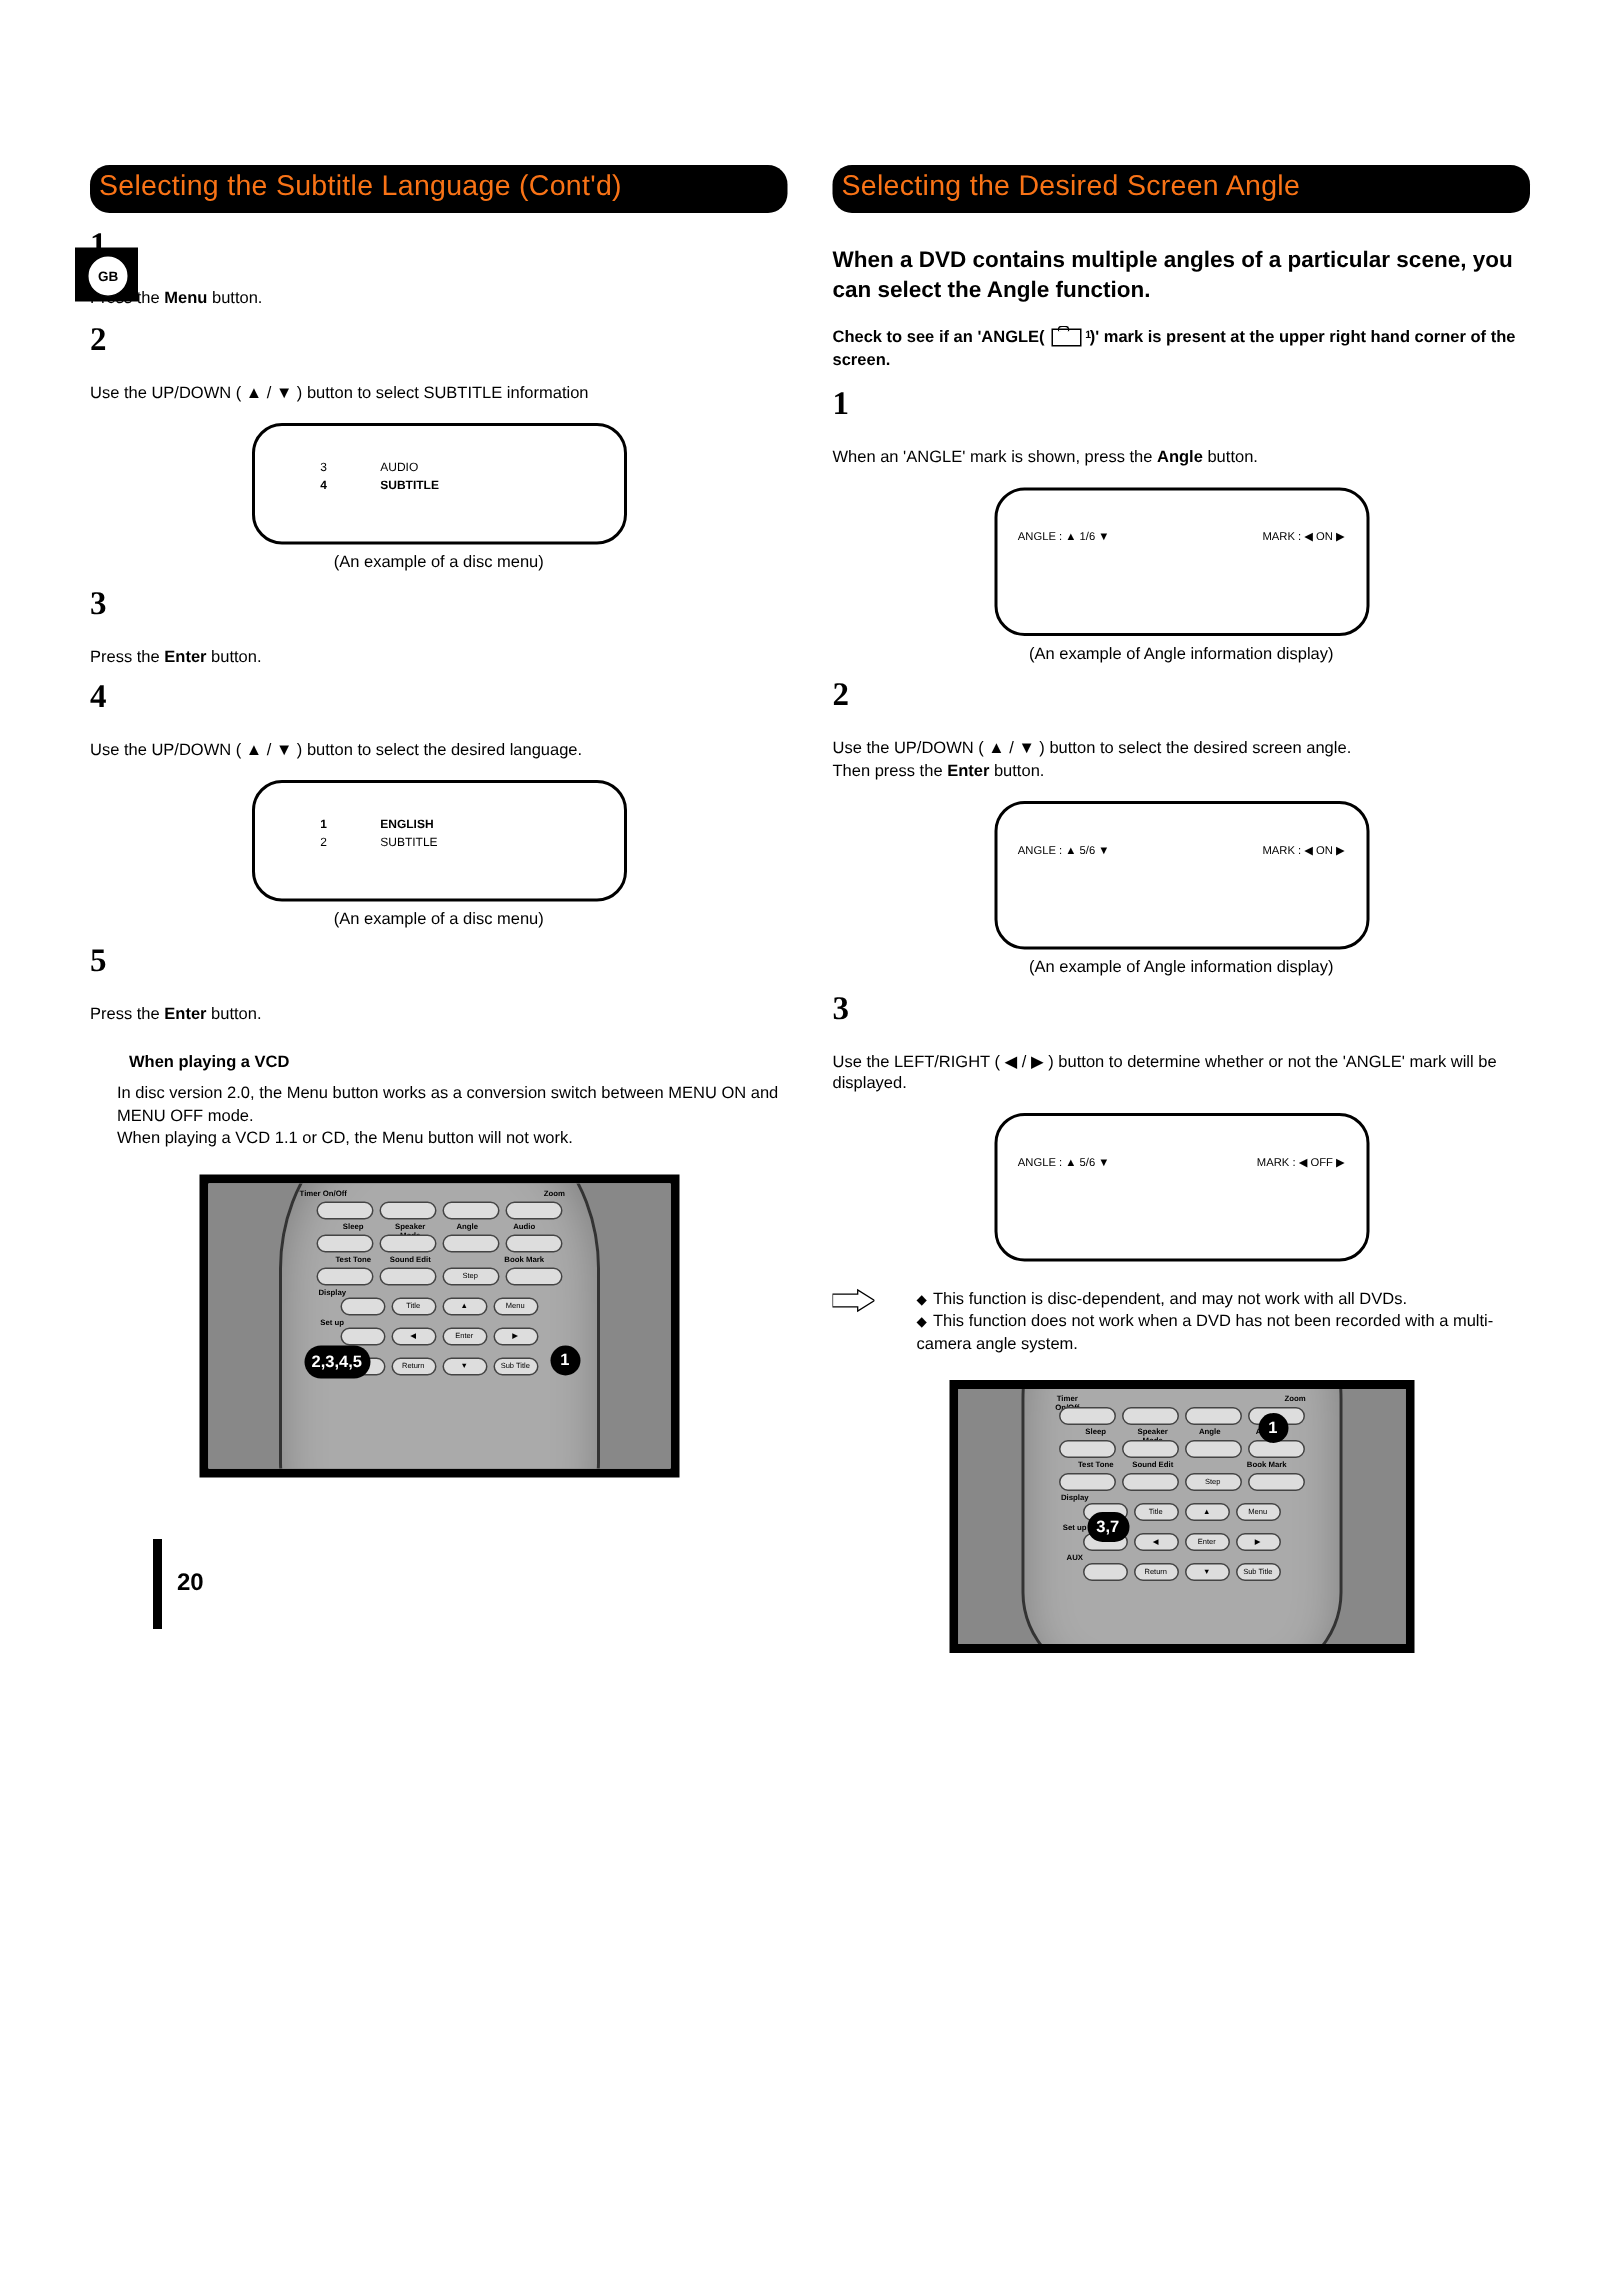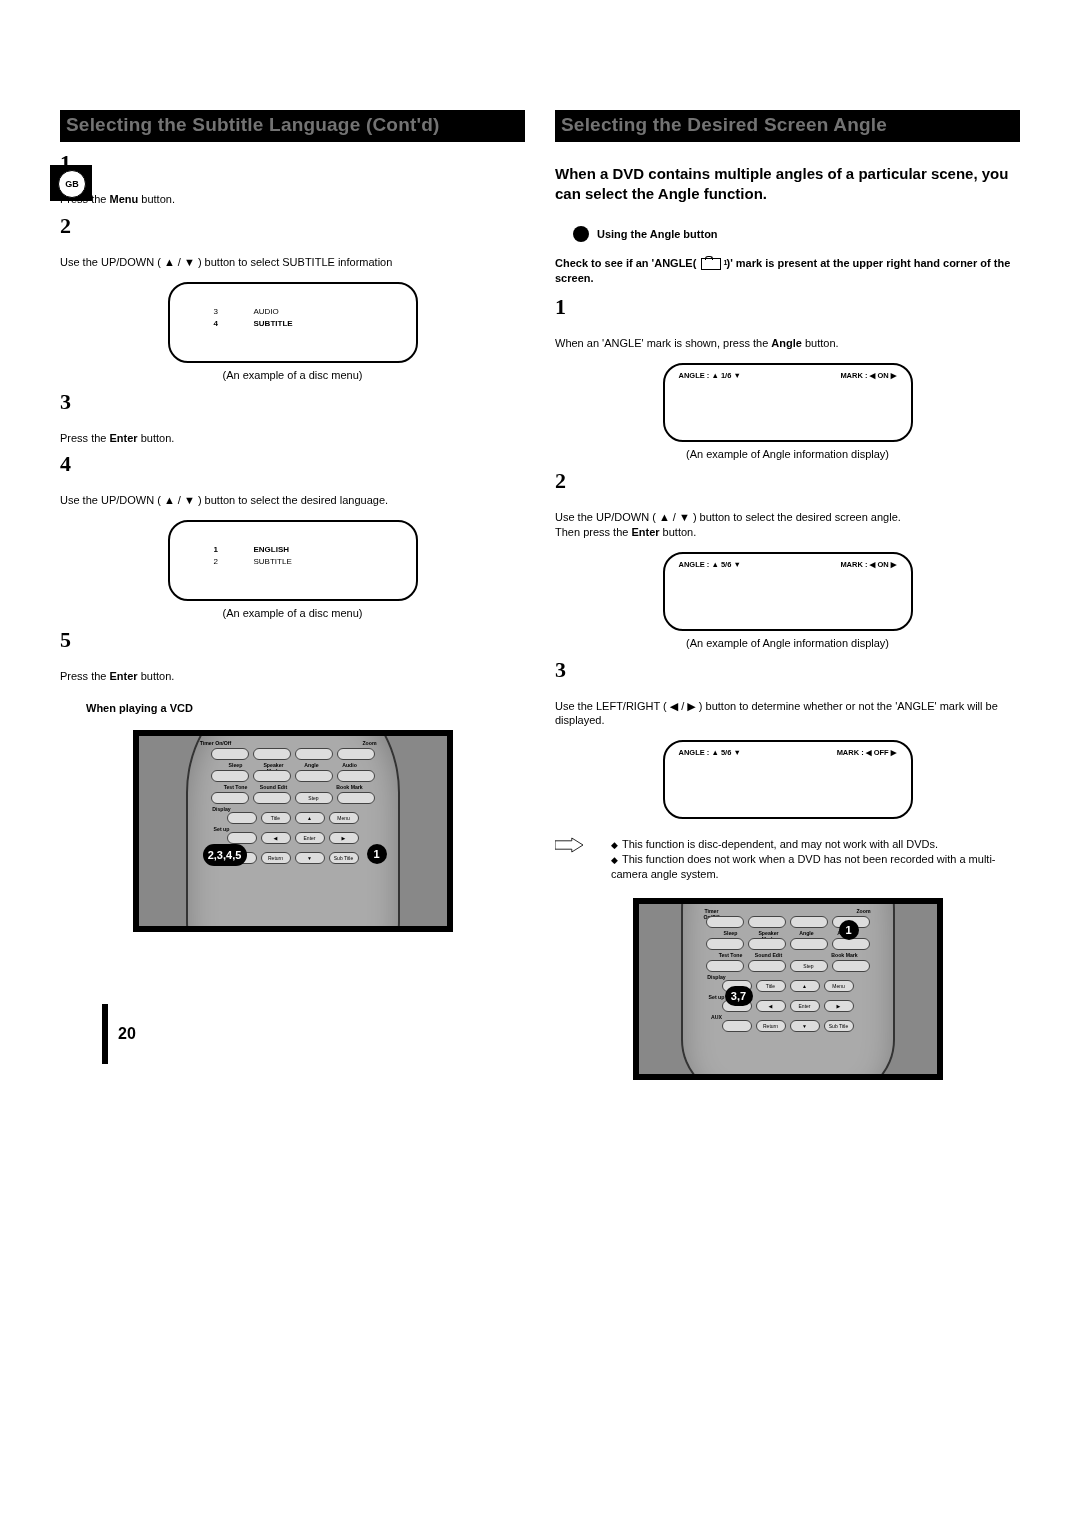--- a/index.html
+++ b/index.html
@@ -44,26 +44,27 @@
   .columns {
     display: flex;
     gap: 30px;
   }
   .col {
     flex: 1;
     min-width: 0;
   }
   .section-title {
     background: #000;
-    color: #737373;
-    font-weight: bold;
+    color: #f97316;
+    font-weight: normal;
     font-size: 19px;
     padding: 4px 10px 6px 6px;
     line-height: 1.15;
     letter-spacing: 0.2px;
+    border-radius: 13px;
   }
   .subhead {
     margin-top: 22px;
     margin-left: 18px;
     font-weight: bold;
     font-size: 11px;
     display: flex;
     align-items: center;
     gap: 8px;
   }
@@ -119,21 +120,21 @@
   }
   .tv-row { display:flex; gap:30px; margin:3px 0 3px 30px;}
   .tv-row .c1 { width: 10px; }
   .tv-row .c2 { width: 100px; }
   .tv-caption {
     text-align: center;
     font-size: 11px;
     margin-top: 6px;
     margin-bottom: 6px;
   }
-  .tv.small { padding: 6px 10px 60px 10px; font-size: 7.5px; width: 250px; font-weight: bold;}
+  .tv.small { padding: 26px 10px 60px 10px; font-size: 7.5px; width: 250px;}
   .tv.small .toprow { display:flex; justify-content:space-between; padding:0 4px; }
   .vcd-block { margin-top: 18px; margin-left: 18px; }
   .vcd-head {
     font-weight: bold; font-size: 11px;
     display:flex; align-items:center; gap:8px;
   }
   .vcd-text { font-size: 11px; line-height:1.35; margin-top:8px; margin-left:0;}
   .remote-frame {
     margin: 16px auto 0 auto;
     width: 320px;
@@ -278,20 +279,24 @@
             <span>Press the </span><span class="b">Enter</span><span> button.</span>
           </div>
         </div>
       </div>
 
       <div class="vcd-block">
         <div class="vcd-head">
           <span class="dot"></span>
           <span>When playing a VCD</span>
         </div>
+        <div class="vcd-text">
+          <span>In disc version 2.0, the </span><span class="b">Menu</span><span> button works as a conversion switch between MENU ON and MENU OFF mode.</span><br>
+          <span>When playing a VCD 1.1 or CD, the </span><span class="b">Menu</span><span> button will not work.</span>
+        </div>
       </div>
 
       <div class="remote-frame">
         <div class="remote-inner">
           <div class="remote-body">
 
             <div class="label-row" style="top:62px; width:190px; justify-content:space-between;">
               <span>Timer On/Off</span>
                 <span></span>
                 <span></span>
@@ -362,24 +367,20 @@
           <div class="callout rd" style="top:108px; left:228px;">1</div>
         </div>
       </div>
     </div>
 
     <div class="col">
       <div class="section-title">Selecting the Desired Screen Angle</div>
 
       <div class="intro">When a DVD contains multiple angles of a particular scene, you can select the Angle function.</div>
 
-      <div class="subhead">
-        <span class="dot"></span>
-        <span>Using the Angle button</span>
-      </div>
 
       <div class="check-note">
         <span>Check to see if an 'ANGLE( </span><span class="camera-icon"></span><span> )' mark is present at the upper right hand corner of the screen.</span>
       </div>
 
       <div class="step-list">
         <div class="step">
           <div class="step-num">1</div>
           <div class="step-text">
             <span>When an 'ANGLE' mark is shown, press the </span><span class="b">Angle</span><span> button.</span>

